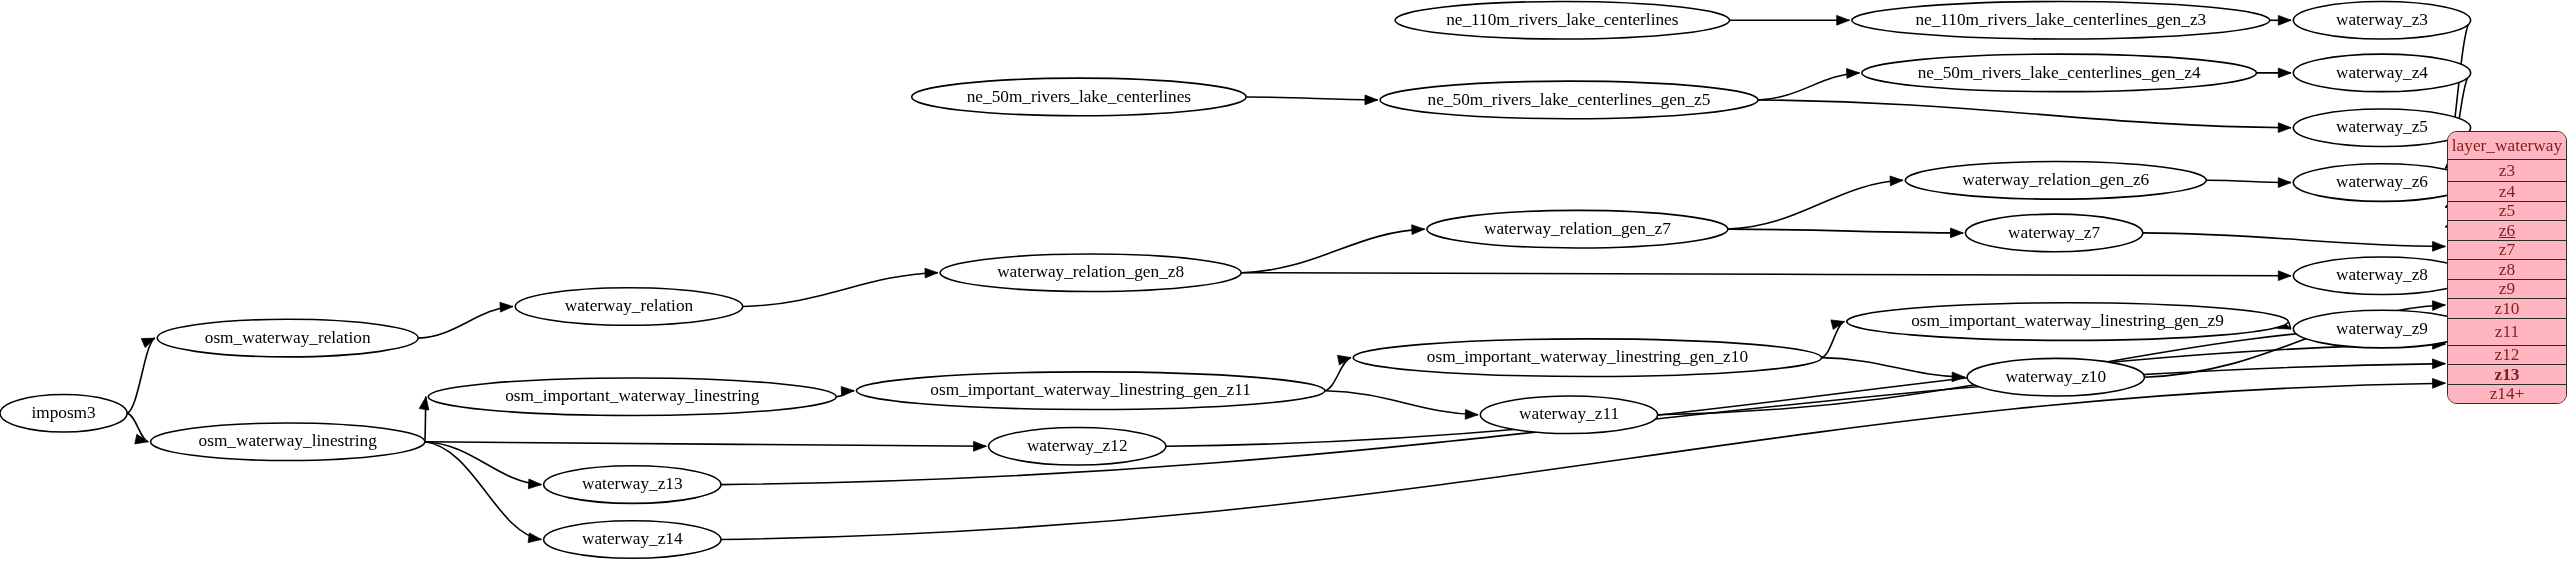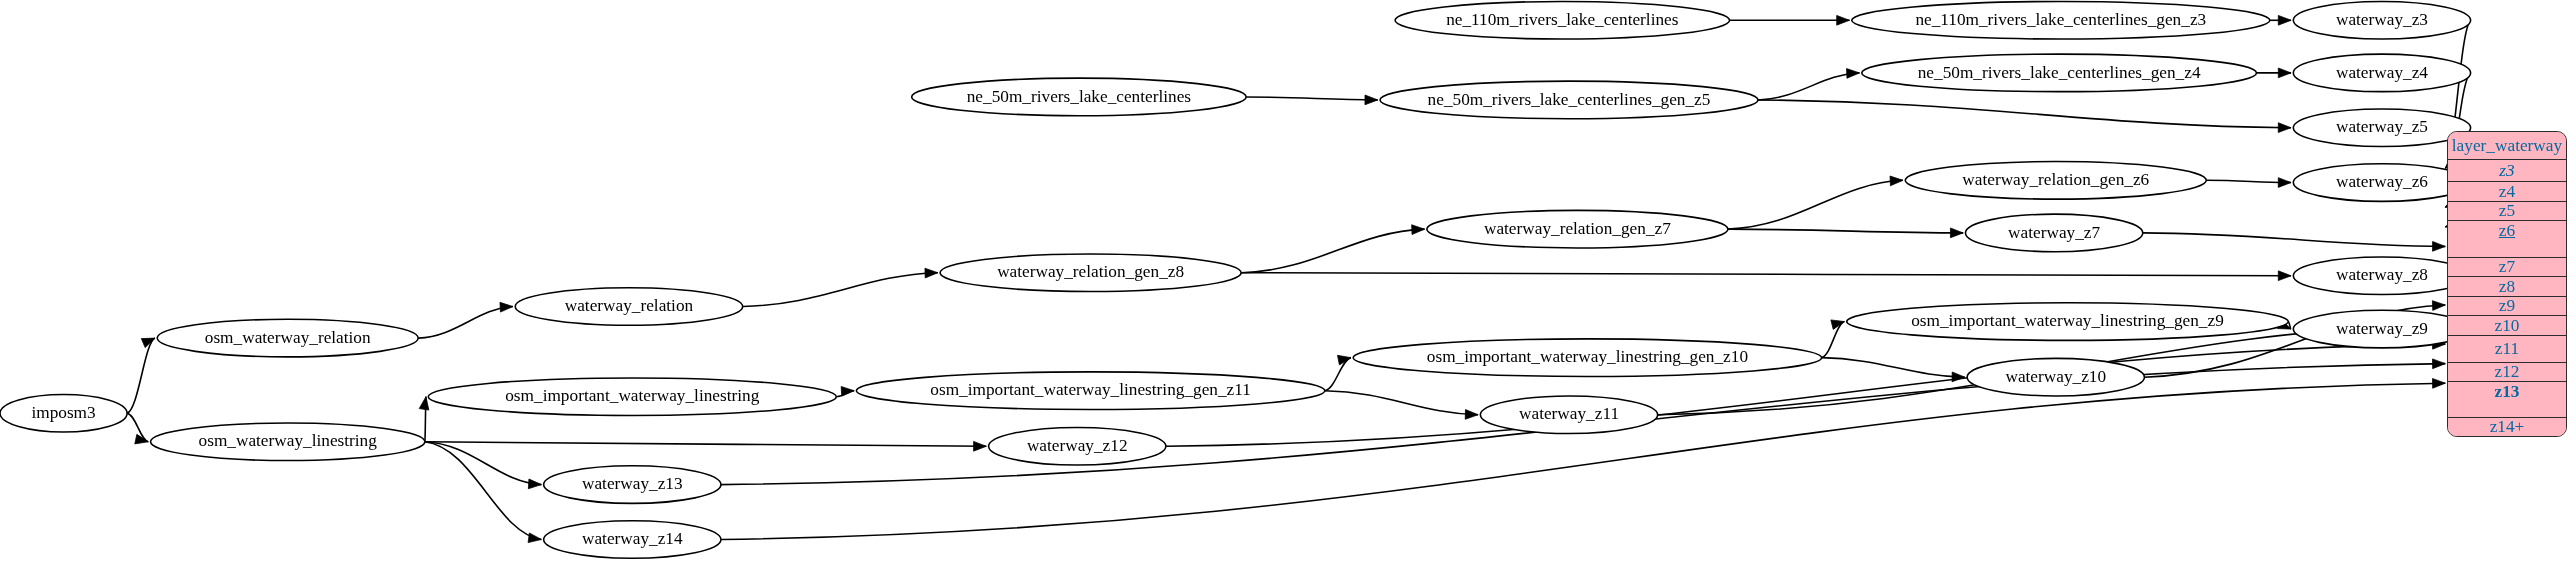--- a/index.html
+++ b/index.html
@@ -53,21 +53,21 @@
     box-sizing: border-box;
     overflow: hidden;
   }
   .record-header,
   .record-row {
     box-sizing: border-box;
     width: 100%;
     text-align: center;
     font-family: "Liberation Serif", "DejaVu Serif", serif;
     font-size: 17.3px;
-    color: #0369a1;
+    color: #7f1d1d;
     background: #ffb6c1;
     display: flex;
     align-items: center;
     justify-content: center;
     line-height: 1;
   }
   .record-row {
     border-top: 1.5px solid #2b2b2b;
   }
 </style>
@@ -265,29 +265,29 @@
         <g>
           <ellipse class="node-ellipse" cx="3171.6363636363635" cy="438" rx="118.04545454545453" ry="25"></ellipse>
           <text class="node-label" x="3171.6363636363635" y="439">waterway_z9</text>
         </g>
       </g>
   </svg>
 
   <div class="record-table" id="record-table" style="left: 2447px; top: 131px; width: 120px;">
     <div class="record-header" id="record-header" style="height: 27px;">layer_waterway</div>
     <div id="record-rows">
-        <div class="record-row" style="height: 22px; font-style: italic;">z3</div>
+        <div class="record-row" style="height: 22px;">z3</div>
         <div class="record-row" style="height: 19.5px; text-align: center;">z4</div>
         <div class="record-row" style="height: 19.5px;">z5</div>
         <div class="record-row" style="height: 19.5px; text-decoration: underline;">z6</div>
-        <div class="record-row" style="height: 19.5px; margin-top: 17px;">z7</div>
+        <div class="record-row" style="height: 19.5px;">z7</div>
         <div class="record-row" style="height: 19.5px;">z8</div>
         <div class="record-row" style="height: 19.5px;">z9</div>
         <div class="record-row" style="height: 19.5px;">z10</div>
         <div class="record-row" style="height: 27px;">z11</div>
         <div class="record-row" style="height: 19.5px;">z12</div>
         <div class="record-row" style="height: 19.5px; font-weight: bold;">z13</div>
-        <div class="record-row" style="height: 19.5px; margin-top: 16px;">z14+</div>
+        <div class="record-row" style="height: 19.5px;">z14+</div>
       </div>
   </div>
 
 </div>
 
 
 </body></html>

